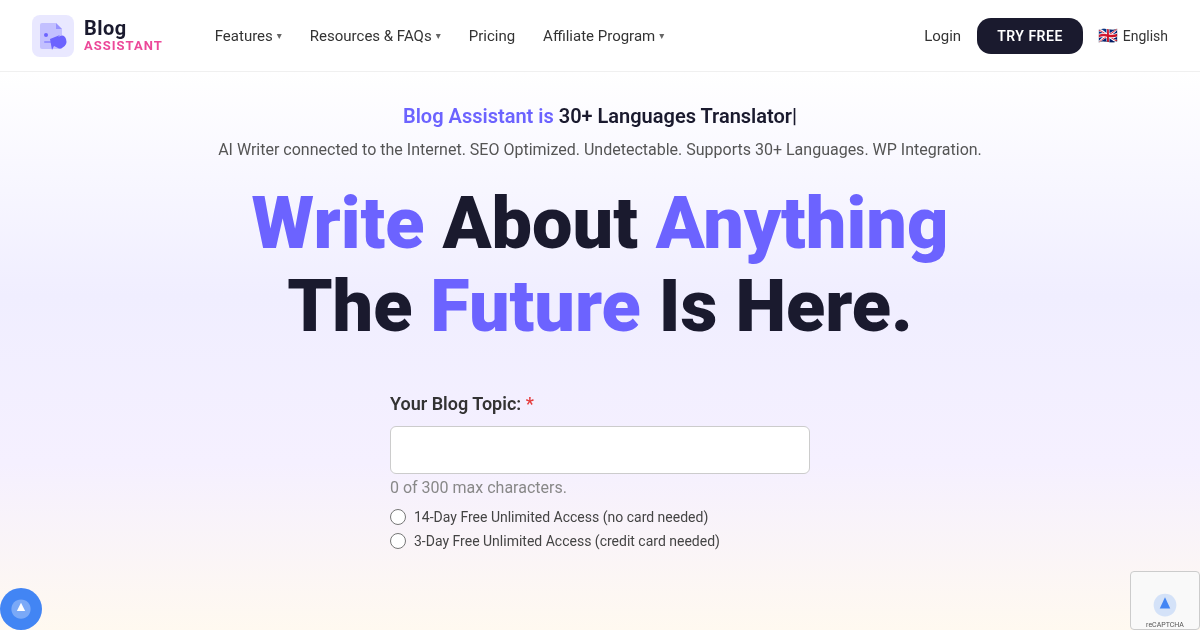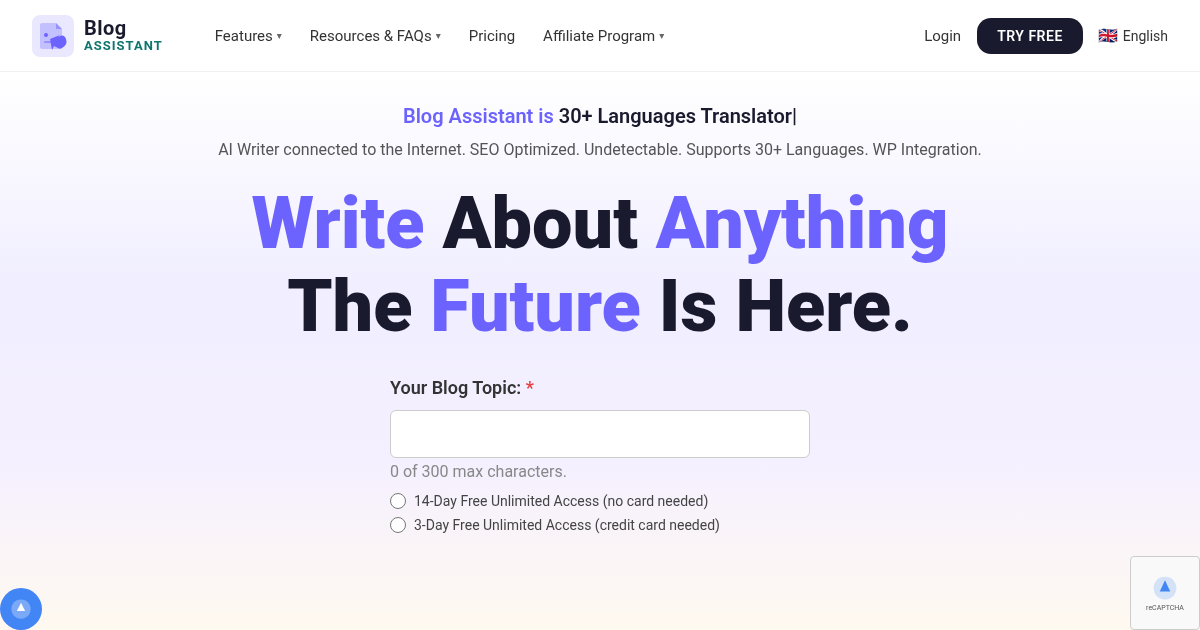--- a/index.html
+++ b/index.html
@@ -48,21 +48,21 @@
     .logo-text-blog {
       font-weight: 700;
       font-size: 20px;
       color: #1a1a2e;
       letter-spacing: 0.5px;
     }
 
     .logo-text-assistant {
       font-weight: 700;
       font-size: 16px;
-      color: #0f766e;
+      color: #ec4899;
       letter-spacing: 1px;
       text-transform: uppercase;
       font-size: 13px;
     }
 
     .nav-links {
       display: flex;
       align-items: center;
       gap: 4px;
       flex: 1;
@@ -151,21 +151,21 @@
     .description {
       font-size: 16px;
       color: #555;
       text-align: center;
       margin-bottom: 24px;
       max-width: 800px;
     }
 
     .hero-heading {
       text-align: center;
-      margin-bottom: 28px;
+      margin-bottom: 44px;
       line-height: 1.15;
     }
 
     .hero-line1 {
       font-size: 72px;
       font-weight: 900;
       display: block;
     }
 
     .hero-line2 {
@@ -264,28 +264,28 @@
       font-size: 10px;
       font-weight: bold;
     }
 
     
     .recaptcha-right {
       position: fixed;
       bottom: 0;
       right: 0;
       width: 70px;
-      height: 74px;
+      height: 59px;
       background: #f9f9f9;
       border: 1px solid #ccc;
       border-radius: 4px;
       display: flex;
       flex-direction: column;
       align-items: center;
-      justify-content: center;
+      justify-content: flex-end;
       font-size: 8px;
       color: #666;
     }
   </style>
 </head>
 <body>
 
 <nav class="navbar">
   <a class="logo-area" href="#">
     <svg class="logo-icon" viewBox="0 0 42 42" xmlns="http://www.w3.org/2000/svg">

